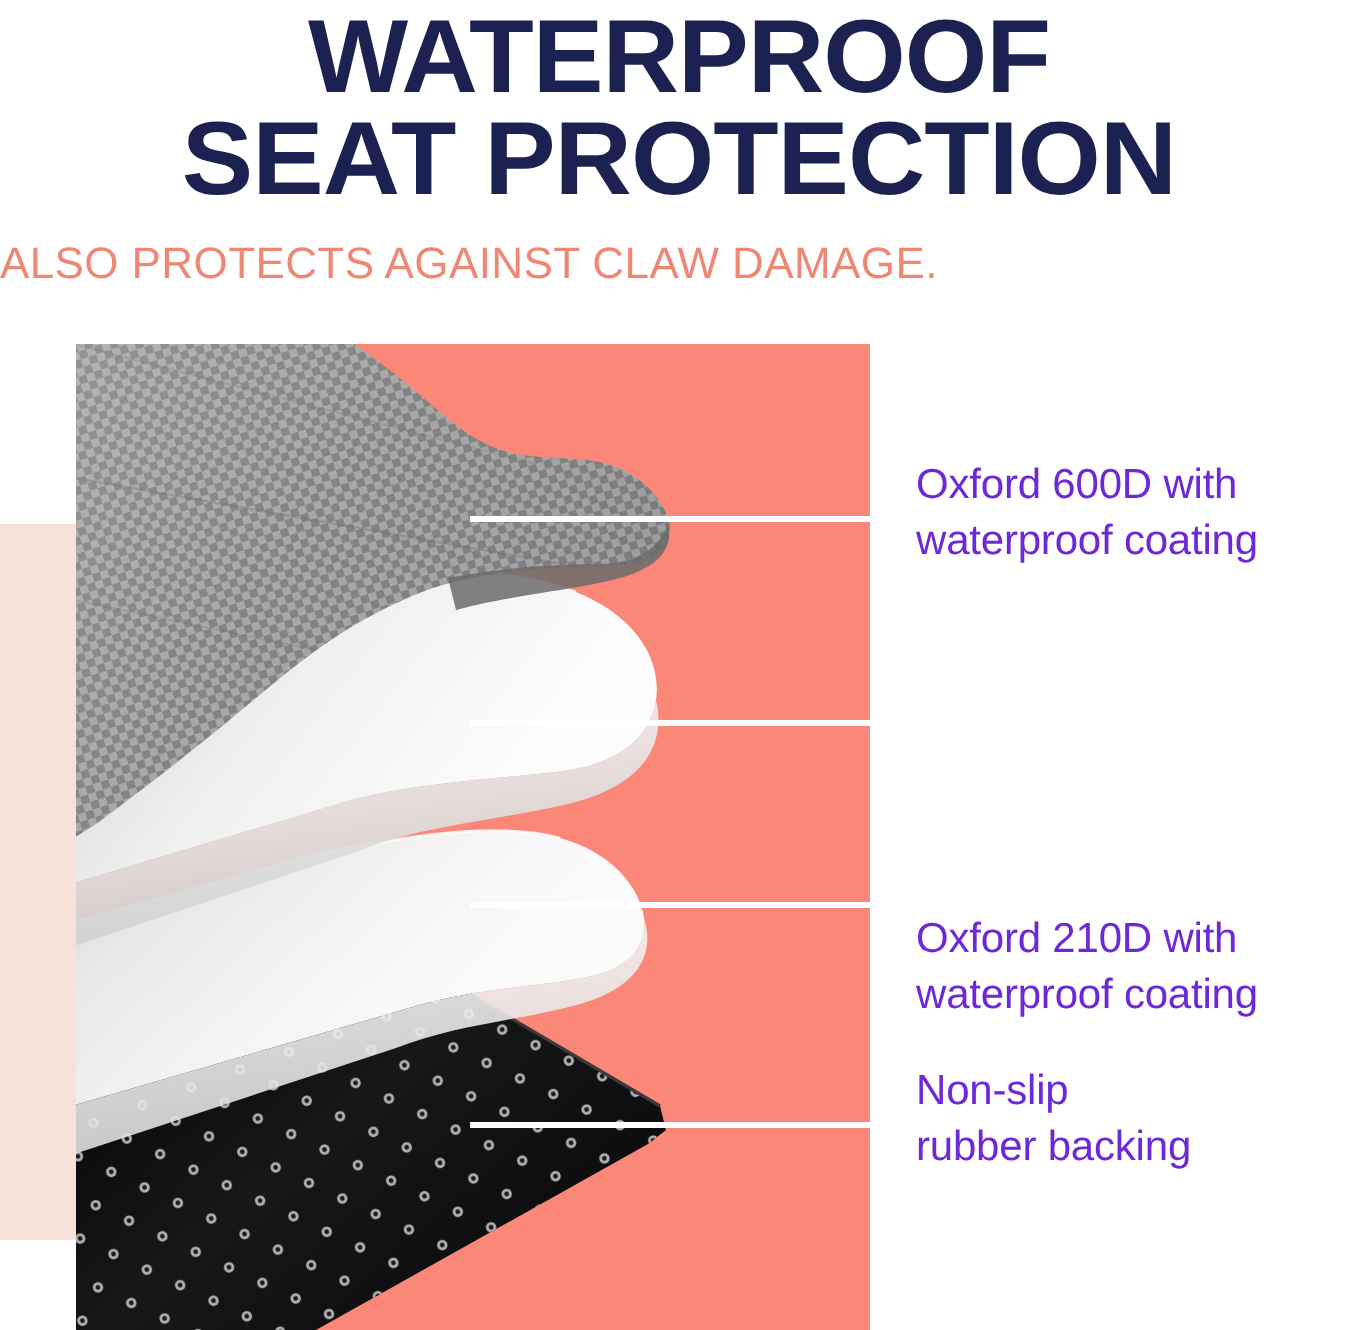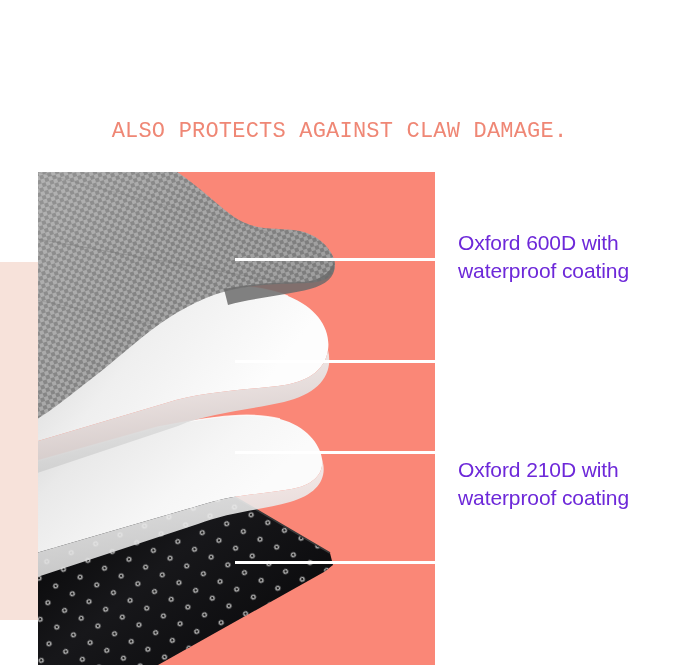--- a/index.html
+++ b/index.html
@@ -45,23 +45,22 @@
   }
   .headline-line-2 {
     font-size: 52px;
     transform: scaleX(1.03);
   }
   .subhead {
     position: absolute;
     left: 0;
     top: 119px;
     width: 679px;
-    text-align: center;
     color: #ef8775;
-    font-family: Liberation Mono, monospace;
+    font-family: Liberation Sans, sans-serif;
     font-size: 22px;
     font-weight: normal;
     letter-spacing: 0.2px;
     white-space: nowrap;
   }
 
   
   .blush-panel {
     position: absolute;
     left: 0;
@@ -118,20 +117,24 @@
   .callout-1 { top: 229px; }
   .callout-2 { top: 343px; }
   .callout-3 { top: 420px; margin-top: 36px; }
   .callout-4 { top: 532px; }
 </style>
 </head>
 <body>
 
 <div id="page">
 
+  <div class="headline">
+    <span class="headline-line headline-line-1">WATERPROOF</span>
+    <span class="headline-line headline-line-2">SEAT PROTECTION</span>
+  </div>
 
   <div class="subhead">ALSO PROTECTS AGAINST CLAW DAMAGE.</div>
 
   <div class="blush-panel"></div>
 
   <div class="art-panel">
 
     <div class="layer">
       <svg width="397" height="493" viewBox="0 0 397 493" xmlns="http://www.w3.org/2000/svg">
         <defs>
@@ -266,14 +269,16 @@
 
   <div class="leader leader-1"></div>
   <div class="leader leader-2"></div>
   <div class="leader leader-3"></div>
   <div class="leader leader-4"></div>
 
   <div class="callout callout-1">Oxford 600D with
 waterproof coating</div>
   <div class="callout callout-3">Oxford 210D with
 waterproof coating</div>
+  <div class="callout callout-4">Non-slip
+rubber backing</div>
 
 </div>
 
 </body></html>

